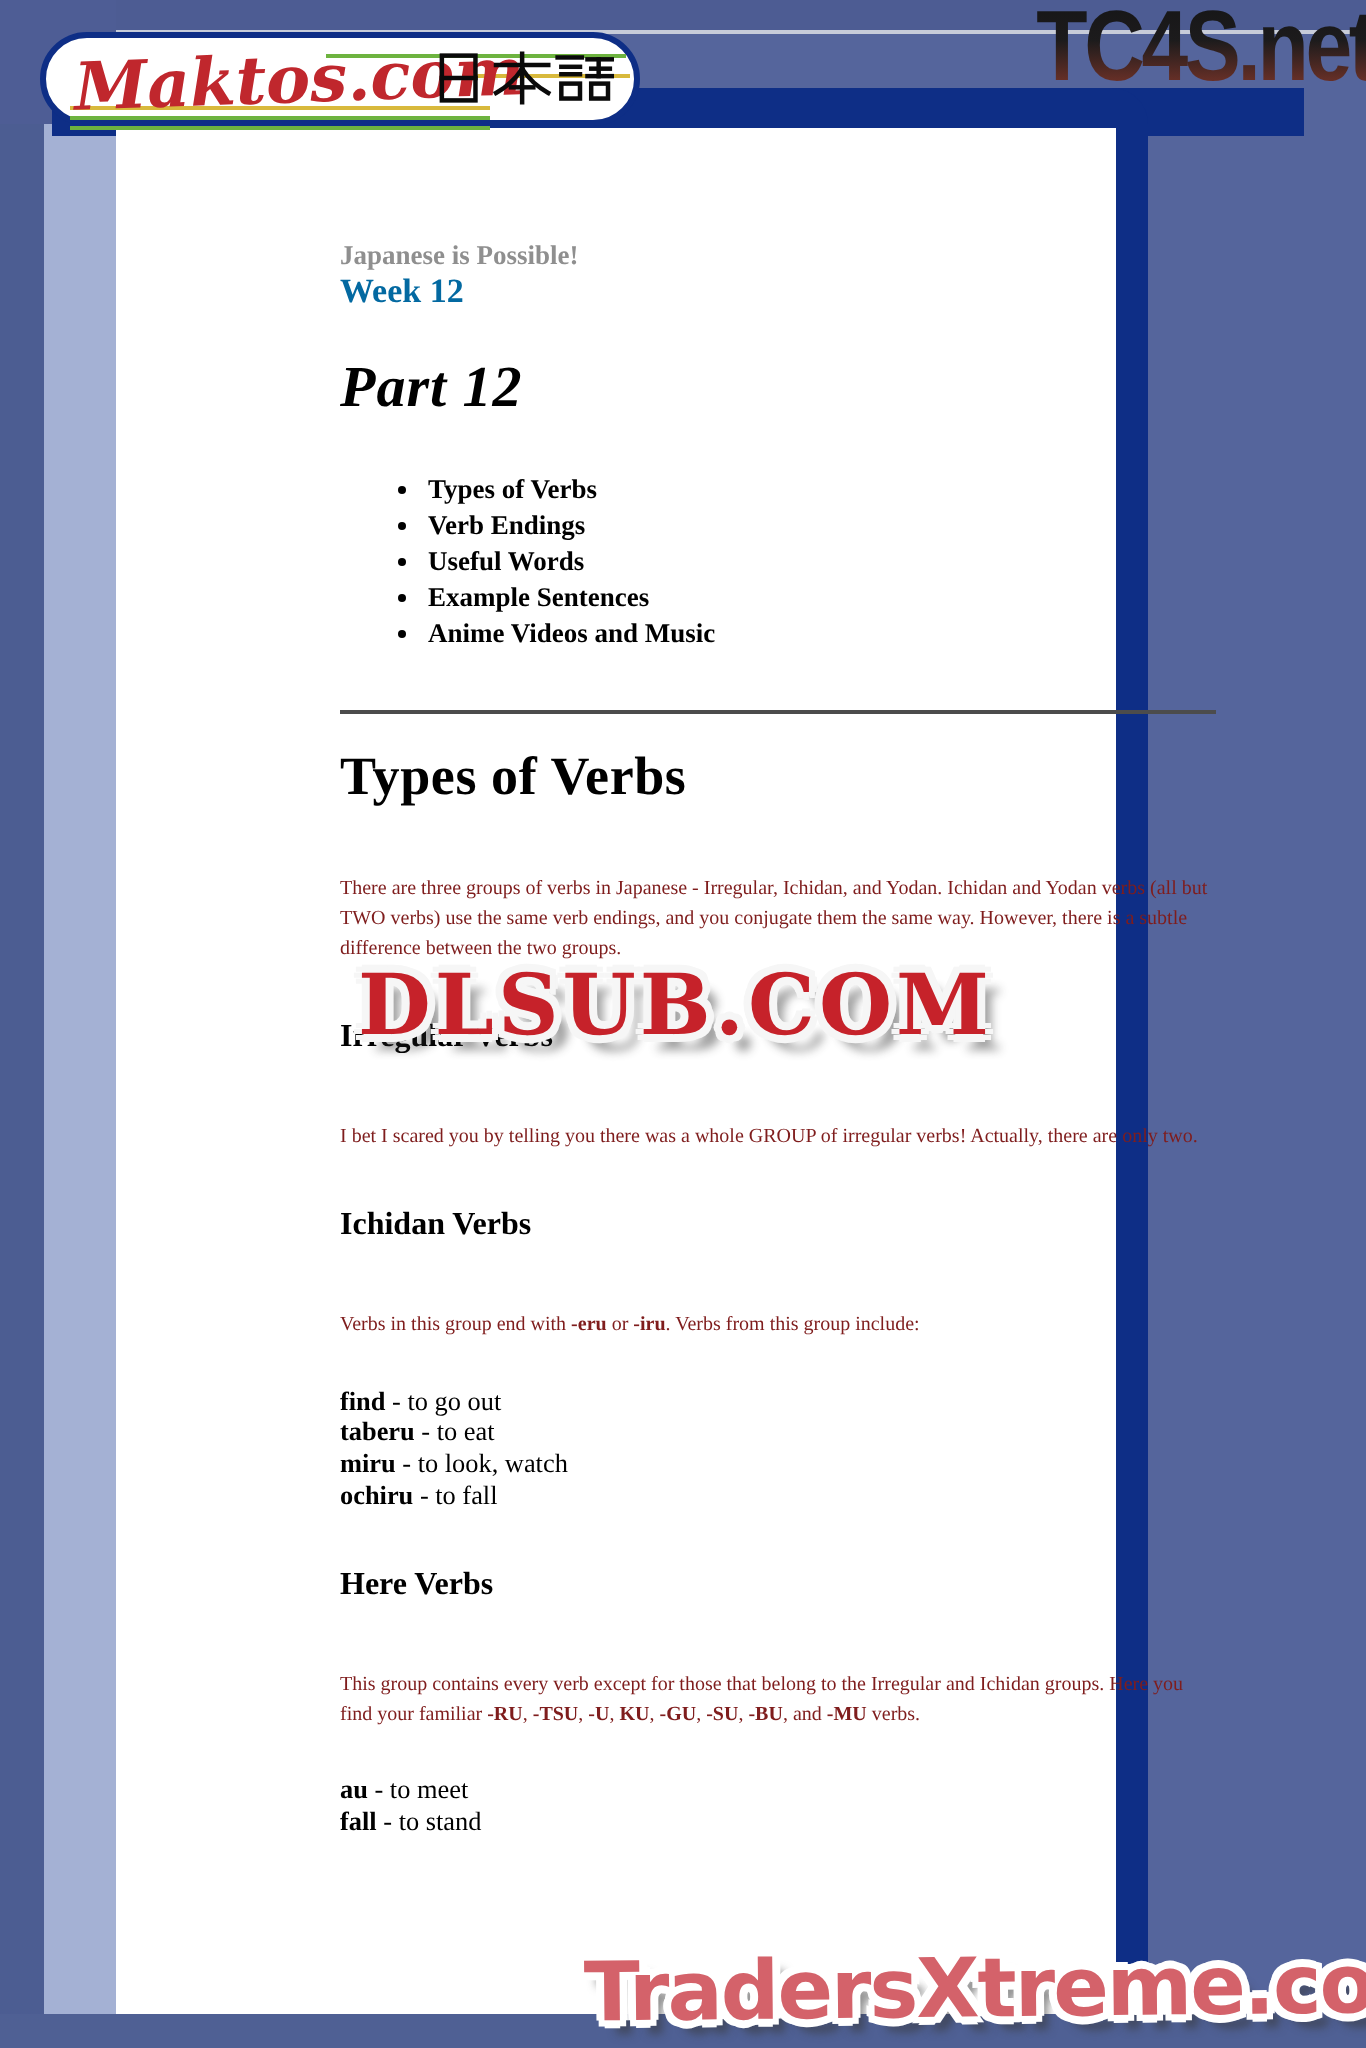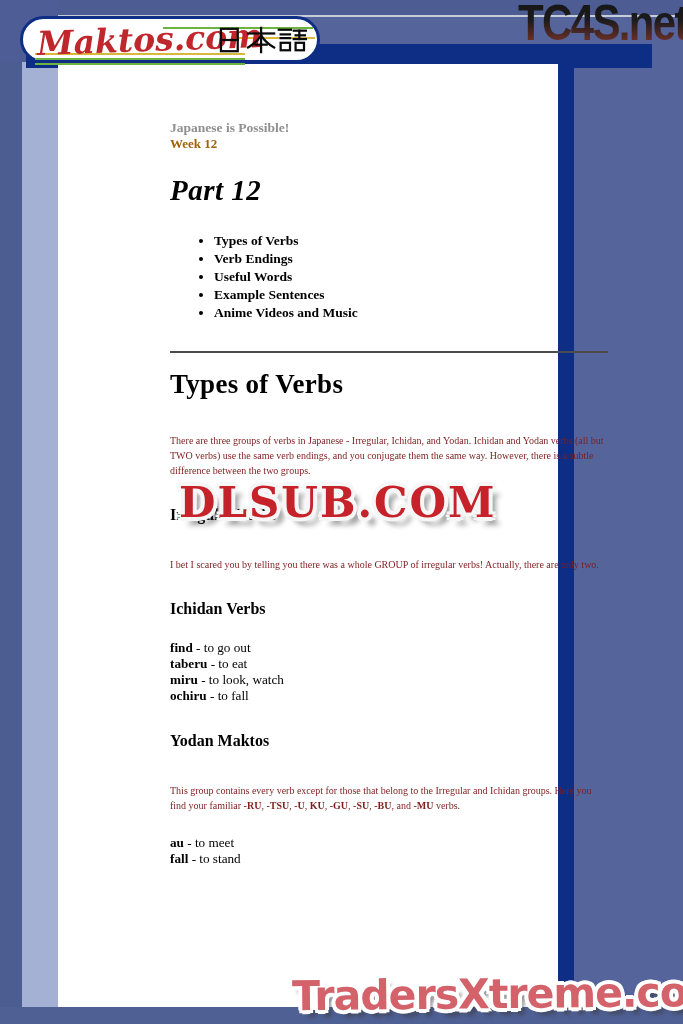--- a/index.html
+++ b/index.html
@@ -59,21 +59,21 @@
     font-family: "DejaVu Sans", sans-serif; font-weight: bold; font-size: 41px; letter-spacing: -1px;
     color: #d4626a; white-space: nowrap; transform: rotate(-0.6deg);
     text-shadow:
       -3px -3px 0 #ffffff, 3px -3px 0 #ffffff, -3px 3px 0 #ffffff, 3px 3px 0 #ffffff,
       -4px 0 0 #ffffff, 4px 0 0 #ffffff, 0 -4px 0 #ffffff, 0 4px 0 #ffffff,
       6px 7px 4px rgba(55,55,55,0.55);
   }
 
   
   .series-title { color: #8f8f8f; font-weight: bold; font-size: 13.5px; }
-  .week-label   { color: #a16207; font-weight: bold; font-size: 13px; }
+  .week-label   { color: #0369a1; font-weight: bold; font-size: 17px; }
   .part-title   { font-size: 29px; font-weight: bold; margin-top: 22px; letter-spacing: 0.5px; font-style: italic; }
   ul.toc { margin: 26px 0 0 44px; }
   ul.toc li { font-weight: bold; font-size: 13.5px; line-height: 1.18; margin-bottom: 2px; }
   .rule { border: none; border-top: 2px solid #4c4c4c; margin-top: 30px; width: 438px; }
   h1.section-h1 { font-size: 27px; font-weight: bold; margin-top: 16px; letter-spacing: 0.3px; }
   h2.section-h2 { font-size: 16px; font-weight: bold; margin-top: 28px; }
   p.body-text { font-size: 10px; line-height: 1.52; margin-top: 33px; width: 438px; color: #7f1d1d; }
   .verb-list { margin-top: 22px; font-size: 13.2px; line-height: 1.2; }
   .verb-list .verb-word { font-weight: bold; }
   p.body-text b, .rich b { font-weight: bold; }
@@ -110,32 +110,33 @@
 
       <hr class="rule">
 
       <h1 class="section-h1">Types of Verbs</h1>
       <p class="body-text">There are three groups of verbs in Japanese - Irregular, Ichidan, and Yodan. Ichidan and Yodan verbs (all but TWO verbs) use the same verb endings, and you conjugate them the same way. However, there is a subtle difference between the two groups.</p>
 
       <h2 class="section-h2">Irregular Verbs</h2>
       <p class="body-text">I bet I scared you by telling you there was a whole GROUP of irregular verbs! Actually, there are only two.</p>
 
       <h2 class="section-h2">Ichidan Verbs</h2>
+      <p class="body-text rich"><span>Verbs in this group end with </span><b>-eru</b><span> or </span><b>-iru</b><span>. Verbs from this group include:</span></p>
       <div class="verb-list">
 
           <div><span class="verb-word">find</span><span> - to go out</span></div>
 
           <div><span class="verb-word">taberu</span><span> - to eat</span></div>
 
           <div><span class="verb-word">miru</span><span> - to look, watch</span></div>
 
           <div><span class="verb-word">ochiru</span><span> - to fall</span></div>
         </div>
 
-      <h2 class="section-h2">Yodan Maktos</h2>
+      <h2 class="section-h2">Here Verbs</h2>
       <p class="body-text rich"><span>This group contains every verb except for those that belong to the Irregular and Ichidan groups. Here you find your familiar </span><b>-RU</b><span>, </span><b>-TSU</b><span>, </span><b>-U</b><span>, </span><b>KU</b><span>, </span><b>-GU</b><span>, </span><b>-SU</b><span>, </span><b>-BU</b><span>, and </span><b>-MU</b><span> verbs.</span></p>
       <div class="verb-list">
 
           <div><span class="verb-word">au</span><span> - to meet</span></div>
 
           <div><span class="verb-word">fall</span><span> - to stand</span></div>
 
         </div>
 
     </div>

